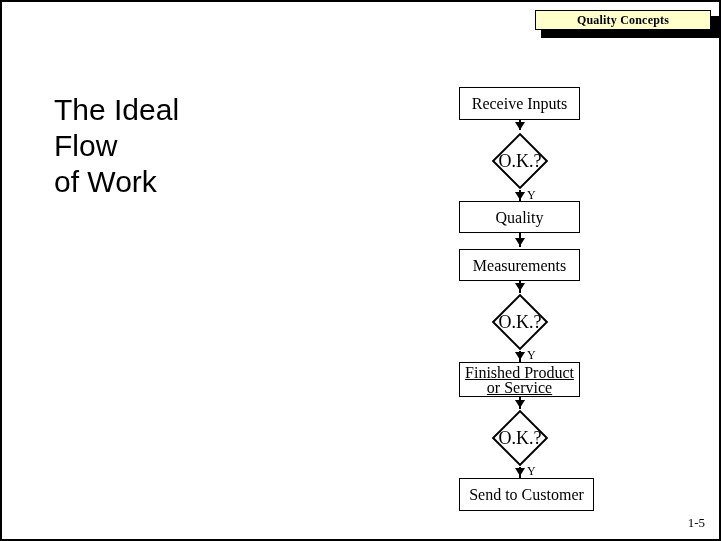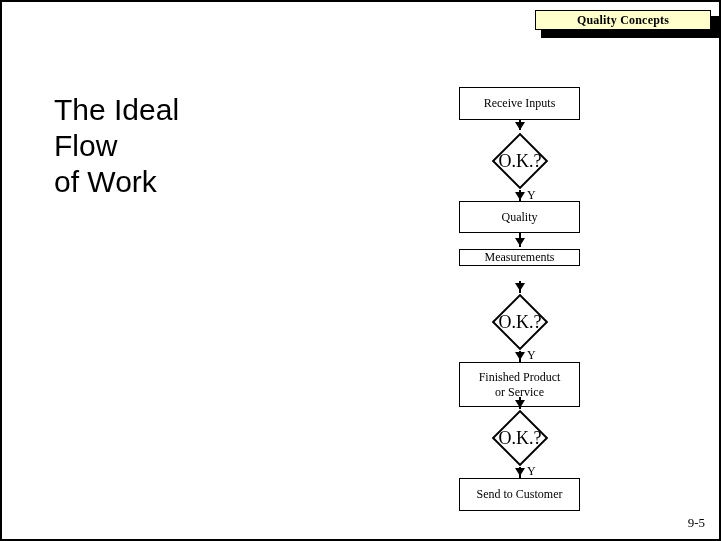--- a/index.html
+++ b/index.html
@@ -81,21 +81,21 @@
   .node-box {
     position: absolute;
     background: #ffffff;
     border: 1px solid #000000;
     box-sizing: border-box;
     display: flex;
     align-items: center;
     justify-content: center;
     text-align: center;
     font-family: "Liberation Serif", serif;
-    font-size: 12px;
+    font-size: 16px;
     color: #000000;
     line-height: 15px;
   }
   .node-box .txt { width: 100%; padding: 0 3px; }
 
   .diamond-wrap {
     position: absolute;
     width: 58px;
     height: 58px;
   }
@@ -192,56 +192,56 @@
     <div class="arrowhead" style="top:190px;"></div>
     <div class="branch-label" style="left:525px; top:186px;">Y</div>
 
     <div class="node-box" style="left:457px; top:199px; width:121px; height:32px;">
       <span class="txt">Quality</span>
     </div>
 
     <div class="connector" style="top:231px; height:14px;"></div>
     <div class="arrowhead" style="top:236px;"></div>
 
-    <div class="node-box" style="left:457px; top:247px; width:121px; height:17px;">
+    <div class="node-box" style="left:457px; top:247px; width:121px; height:32px;">
       <span class="txt">Measurements</span>
     </div>
 
     <div class="connector" style="top:279px; height:12px;"></div>
     <div class="arrowhead" style="top:281px;"></div>
 
     <div class="diamond-wrap" style="left:489px; top:291px;">
       <div class="diamond-shape"></div>
       <div class="diamond-label">O.K.?</div>
     </div>
 
     <div class="connector" style="top:349px; height:11px;"></div>
     <div class="arrowhead" style="top:350px;"></div>
     <div class="branch-label" style="left:525px; top:346px;">Y</div>
 
-    <div class="node-box" style="left:457px; top:360px; width:121px; height:45px;">
+    <div class="node-box" style="left:457px; top:360px; width:121px; height:35px;text-decoration:underline;">
       <span class="txt">
         <span>Finished Product</span><br>
         <span>or Service</span>
       </span>
     </div>
 
     <div class="connector" style="top:395px; height:12px;"></div>
     <div class="arrowhead" style="top:398px;"></div>
 
     <div class="diamond-wrap" style="left:489px; top:407px;">
       <div class="diamond-shape"></div>
       <div class="diamond-label">O.K.?</div>
     </div>
 
     <div class="connector" style="top:465px; height:11px;"></div>
     <div class="arrowhead" style="top:466px;"></div>
     <div class="branch-label" style="left:525px; top:462px;">Y</div>
 
-    <div class="node-box" style="left:457px; top:476px; width:121px; height:33px;">
+    <div class="node-box" style="left:457px; top:476px; width:135px; height:33px;">
       <span class="txt">Send to Customer</span>
     </div>
 
   </div>
 
-  <div id="page-number">9-5</div>
+  <div id="page-number">1-5</div>
 
 </div>
 
 </body></html>

